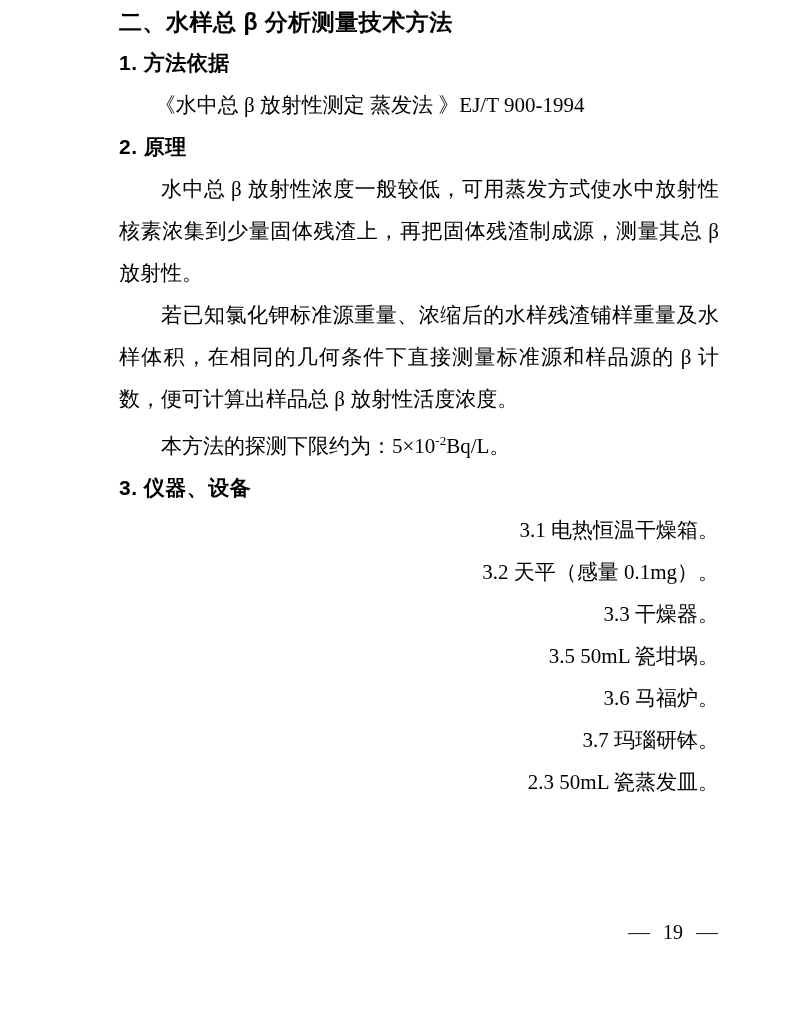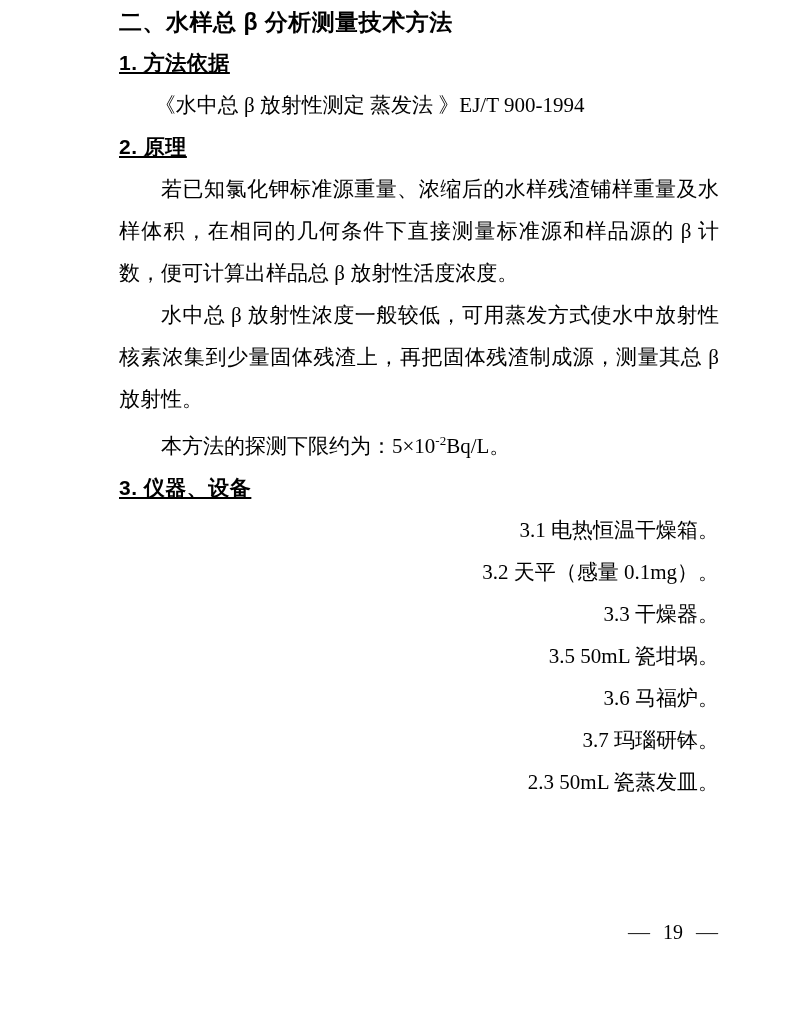--- a/index.html
+++ b/index.html
@@ -28,21 +28,20 @@
     line-height: 40px;
     letter-spacing: 0.5px;
   }
   .section-heading {
     margin: 0;
     font-family: "Liberation Sans", "DejaVu Sans", sans-serif;
     font-weight: 700;
     font-size: 21px;
     line-height: 42px;
     letter-spacing: 0.5px;
-    text-decoration: underline;
   }
   .para {
     margin: 0;
     font-size: 21px;
     line-height: 42px;
     text-align: justify;
     text-justify: inter-ideograph;
   }
   .para.indent-2 {
     text-indent: 2em;
@@ -84,23 +83,23 @@
   <div class="content">
 
     <h1 class="doc-title"><span>二、水样总 β 分析测量技术方法</span></h1>
 
     <h2 class="section-heading">1. 方法依据</h2>
 
     <p class="para indent-ref">《水中总 β 放射性测定  蒸发法 》EJ/T 900-1994</p>
 
     <h2 class="section-heading">2. 原理</h2>
 
+    <p class="para indent-2">水中总 β 放射性浓度一般较低，可用蒸发方式使水中放射性核素浓集到少量固体残渣上，再把固体残渣制成源，测量其总 β 放射性。</p>
+
     <p class="para indent-2">若已知氯化钾标准源重量、浓缩后的水样残渣铺样重量及水样体积，在相同的几何条件下直接测量标准源和样品源的 β 计数，便可计算出样品总 β 放射性活度浓度。</p>
-
-    <p class="para indent-2">水中总 β 放射性浓度一般较低，可用蒸发方式使水中放射性核素浓集到少量固体残渣上，再把固体残渣制成源，测量其总 β 放射性。</p>
 
     <p class="para indent-2"><span>本方法的探测下限约为：5×10</span><span class="sup">-2</span><span>Bq/L。</span></p>
 
     <h2 class="section-heading">3. 仪器、设备</h2>
 
     <p class="equip-item">3.1 电热恒温干燥箱。</p>
     <p class="equip-item">3.2 天平（感量 0.1mg）。</p>
     <p class="equip-item">3.3 干燥器。</p>
     <p class="equip-item">3.5 50mL 瓷坩埚。</p>
     <p class="equip-item">3.6 马福炉。</p>

